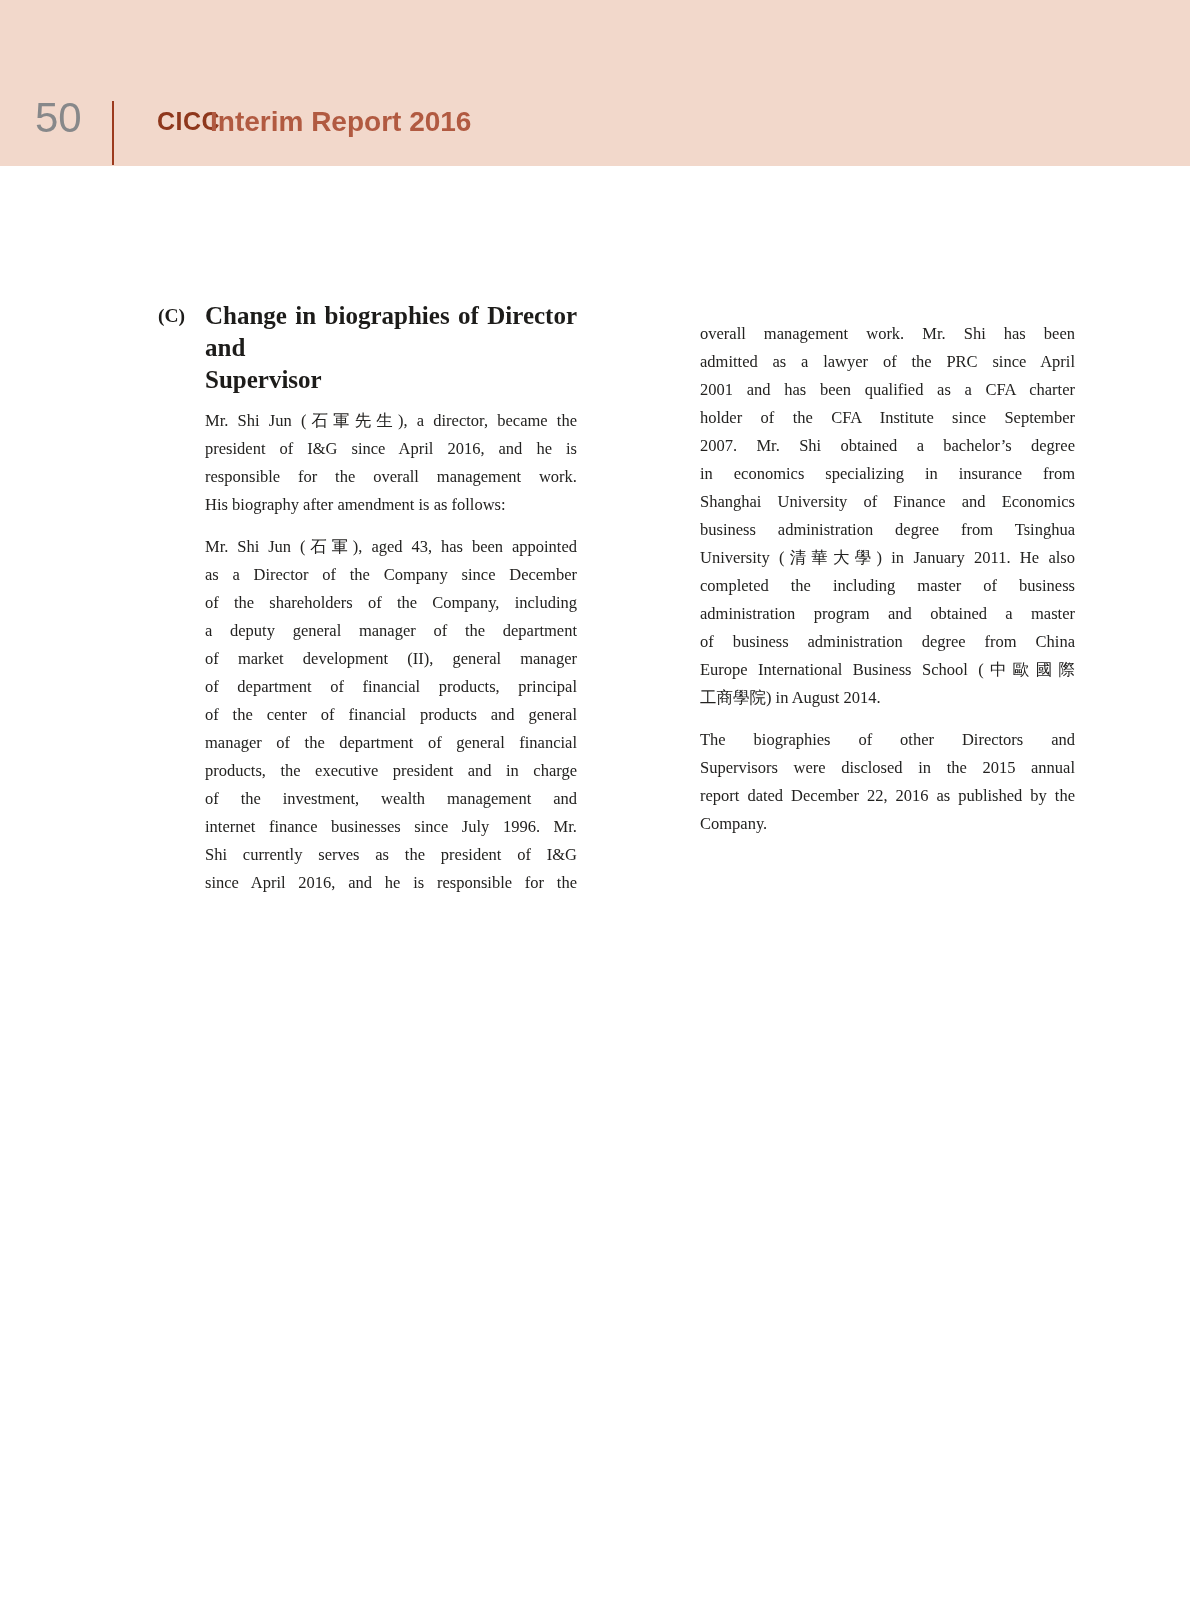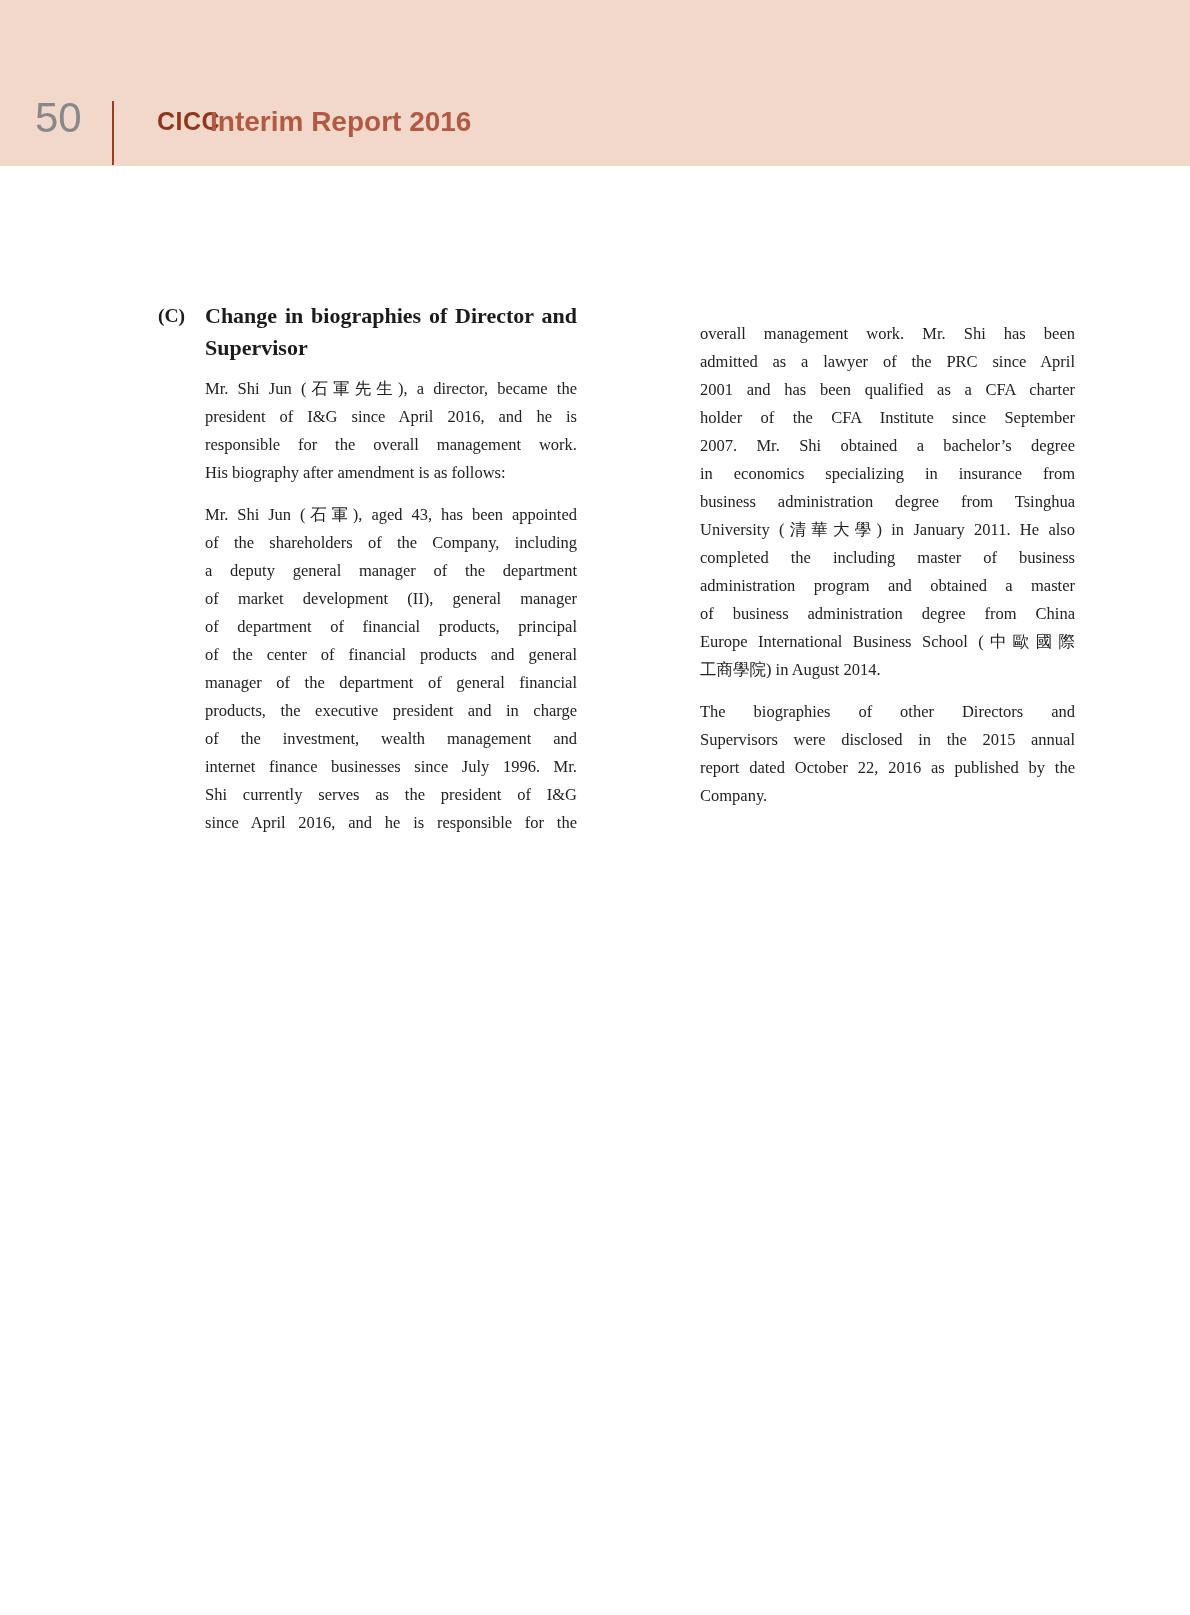--- a/index.html
+++ b/index.html
@@ -75,21 +75,21 @@
   .heading-row { display: flex; margin-bottom: 11px; }
   .sec-label {
     flex: 0 0 47px;
     font-size: 19.5px;
     line-height: 32px;
     font-weight: 700;
     color: #1d1c1a;
   }
   .sec-heading {
     flex: 1 1 auto;
-    font-size: 22px;
+    font-size: 25px;
     line-height: 32px;
     font-weight: 700;
     color: #1d1c1a;
   }
 
   .para {
     margin: 0 0 14px 47px;
     width: 372px;
     font-size: 16.5px;
     line-height: 28px;
@@ -126,20 +126,21 @@
 
       <div class="para justify-block">
           <div class="line">Mr. Shi Jun (石軍先生), a director, became the</div>
           <div class="line">president of I&amp;G since April 2016, and he is</div>
           <div class="line">responsible for the overall management work.</div>
           <div class="line">His biography after amendment is as follows:</div>
         </div>
 
       <div class="para justify-block continues">
           <div class="line">Mr. Shi Jun (石軍), aged 43, has been appointed</div>
+          <div class="line">as a Director of the Company since December</div>
           <div class="line">of the shareholders of the Company, including</div>
           <div class="line">a deputy general manager of the department</div>
           <div class="line">of market development (II), general manager</div>
           <div class="line">of department of financial products, principal</div>
           <div class="line">of the center of financial products and general</div>
           <div class="line">manager of the department of general financial</div>
           <div class="line">products, the executive president and in charge</div>
           <div class="line">of the investment, wealth management and</div>
           <div class="line">internet finance businesses since July 1996. Mr.</div>
           <div class="line">Shi currently serves as the president of I&amp;G</div>
@@ -148,31 +149,32 @@
     </div>
 
     <div class="col-right">
       <div class="para justify-block">
           <div class="line">overall management work. Mr. Shi has been</div>
           <div class="line">admitted as a lawyer of the PRC since April</div>
           <div class="line">2001 and has been qualified as a CFA charter</div>
           <div class="line">holder of the CFA Institute since September</div>
           <div class="line">2007. Mr. Shi obtained a bachelor’s degree</div>
           <div class="line">in economics specializing in insurance from</div>
+          <div class="line">Shanghai University of Finance and Economics</div>
           <div class="line">business administration degree from Tsinghua</div>
           <div class="line">University (清華大學) in January 2011. He also</div>
           <div class="line">completed the including master of business</div>
           <div class="line">administration program and obtained a master</div>
           <div class="line">of business administration degree from China</div>
           <div class="line">Europe International Business School (中歐國際</div>
           <div class="line">工商學院) in August 2014.</div>
         </div>
 
       <div class="para justify-block">
           <div class="line">The biographies of other Directors and</div>
           <div class="line">Supervisors were disclosed in the 2015 annual</div>
-          <div class="line">report dated October 22, 2016 as published by the</div>
+          <div class="line">report dated December 22, 2016 as published by the</div>
           <div class="line">Company.</div>
         </div>
     </div>
 
   </main>
 </div>
 
 </body></html>

